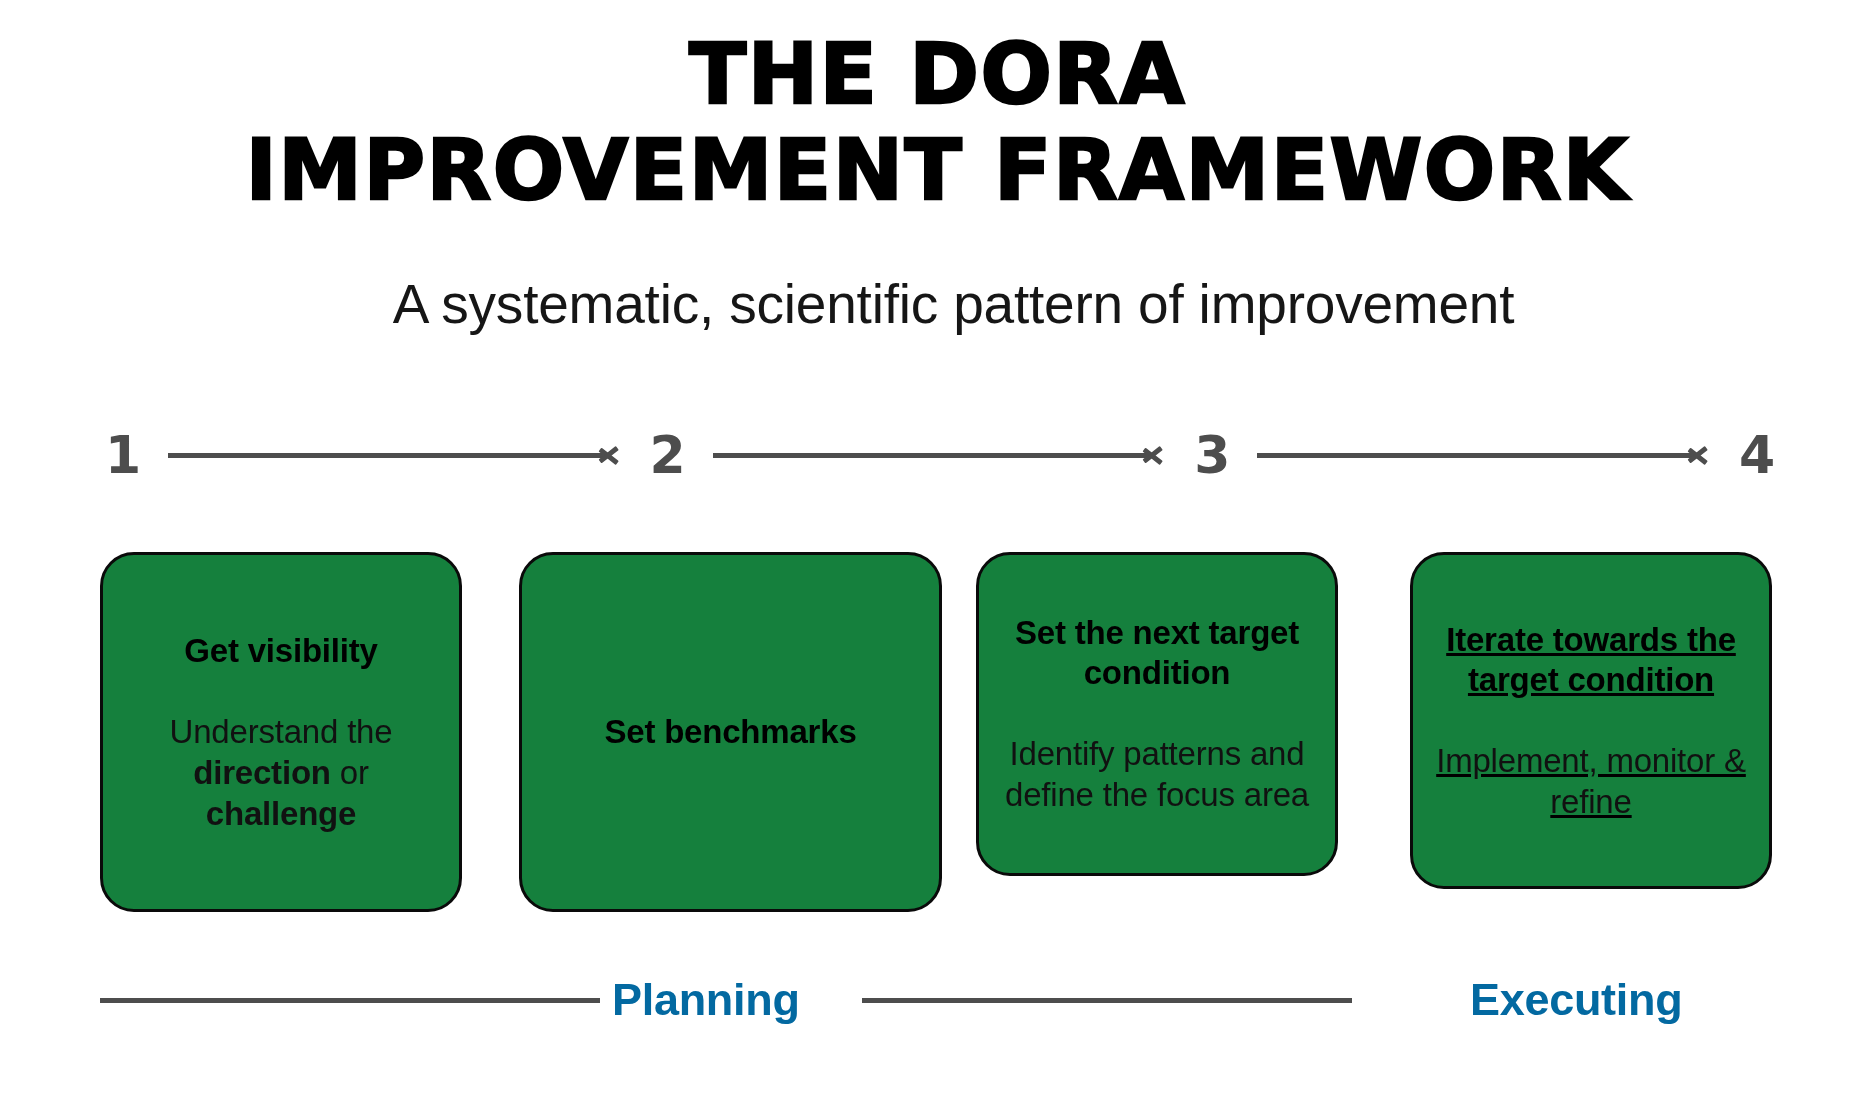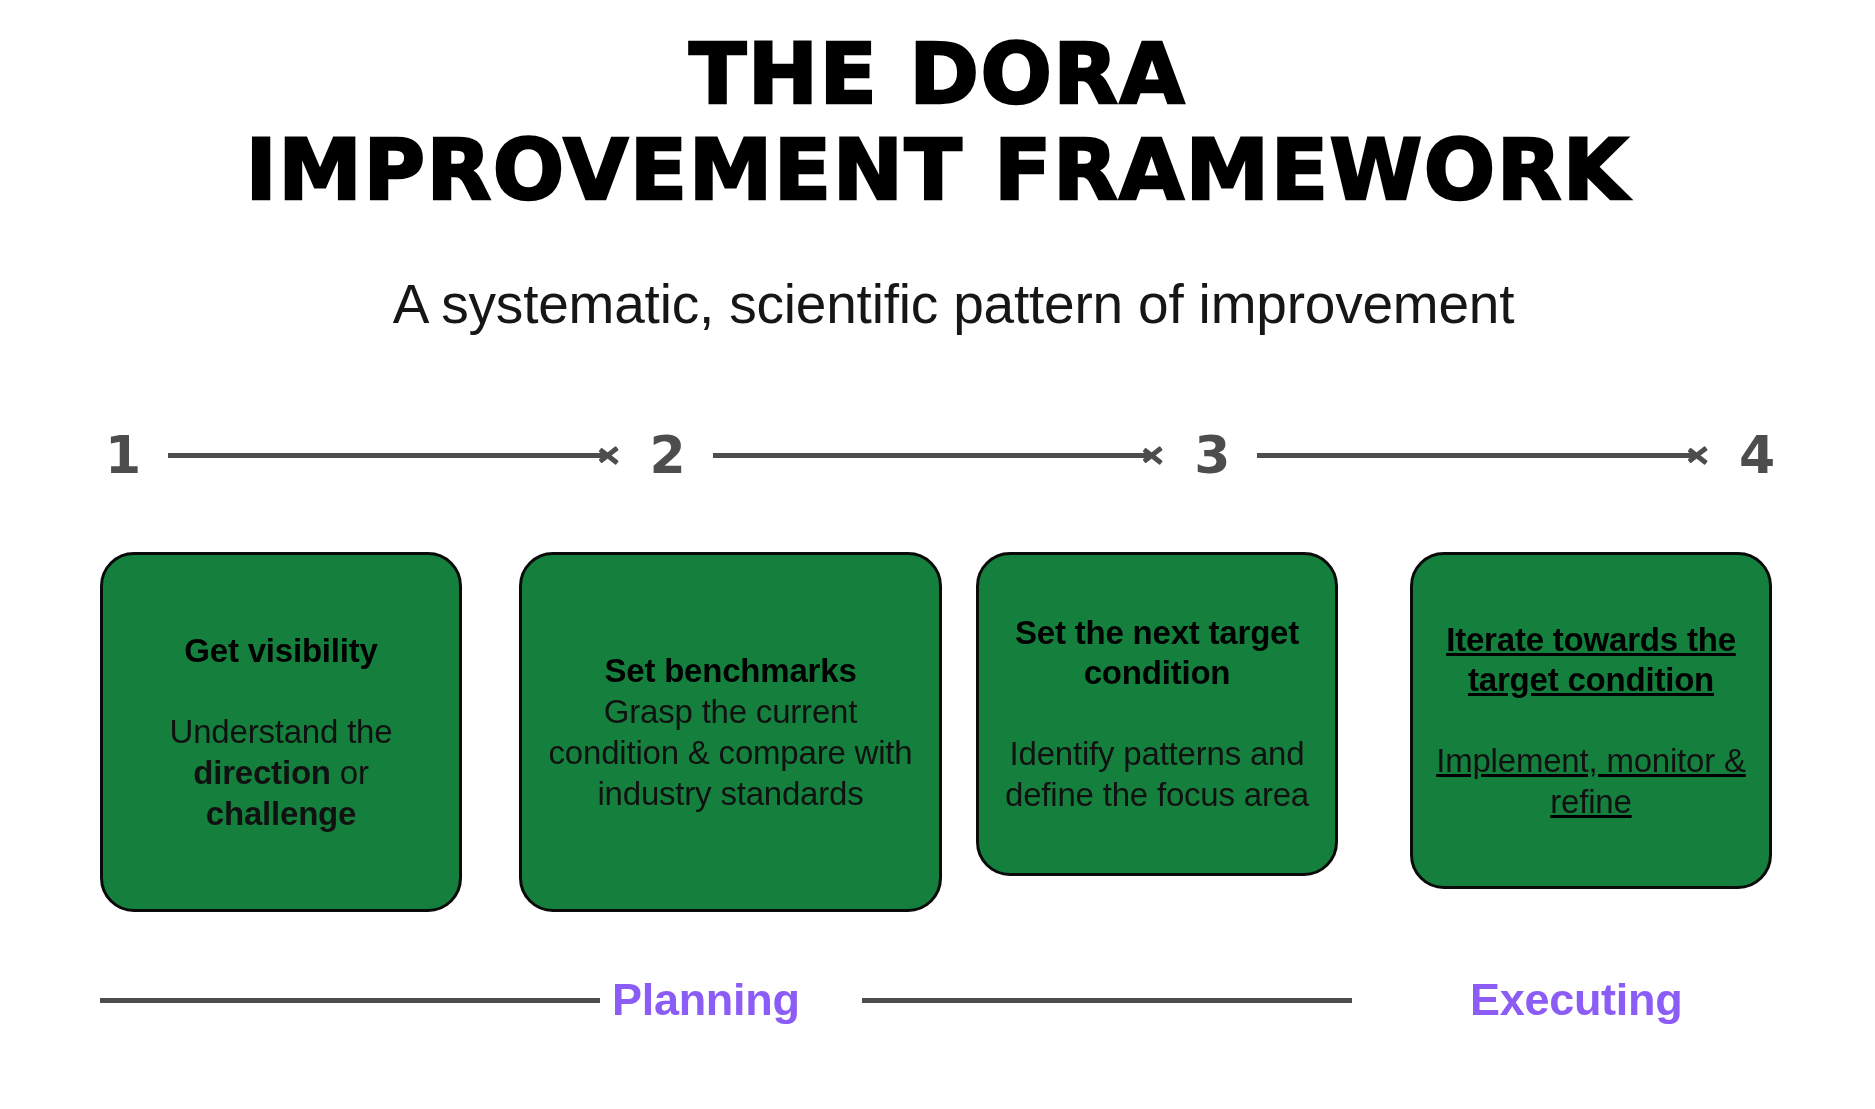--- a/index.html
+++ b/index.html
@@ -174,21 +174,21 @@
   }
   #phase-line-left  { left: 100px;  width: 500px; }
   #phase-line-right { left: 862px;  width: 490px; }
   .phase-label {
     position: absolute;
     top: 0;
     font-family: "Liberation Sans", sans-serif;
     font-weight: 700;
     font-size: 45px;
     line-height: 56px;
-    color: #8b5cf6;
+    color: #0369a1;
     letter-spacing: -0.3px;
     white-space: nowrap;
   }
   #phase-label-planning  { left: 612px; }
   #phase-label-executing { left: 1470px; }
 </style>
 </head>
 <body>
 
 <div id="title-block">
@@ -228,21 +228,20 @@
 
   <div class="card" id="card-1">
     <div class="card-title">Get visibility</div>
     <div class="gap-lg"></div>
     <div class="card-body">Understand the <b>direction</b> or <b>challenge</b></div>
   </div>
 
   <div class="card" id="card-2">
     <div class="card-title">Set benchmarks</div>
     <div class="gap-sm"></div>
-    <div class="card-body">Grasp the current condition &amp; compare with industry standards</div>
   </div>
 
   <div class="card" id="card-3">
     <div class="card-title">Set the next target condition</div>
     <div class="gap-lg"></div>
     <div class="card-body">Identify patterns and define the focus area</div>
   </div>
 
   <div class="card" id="card-4">
     <div class="card-title">Iterate towards the target condition</div>

